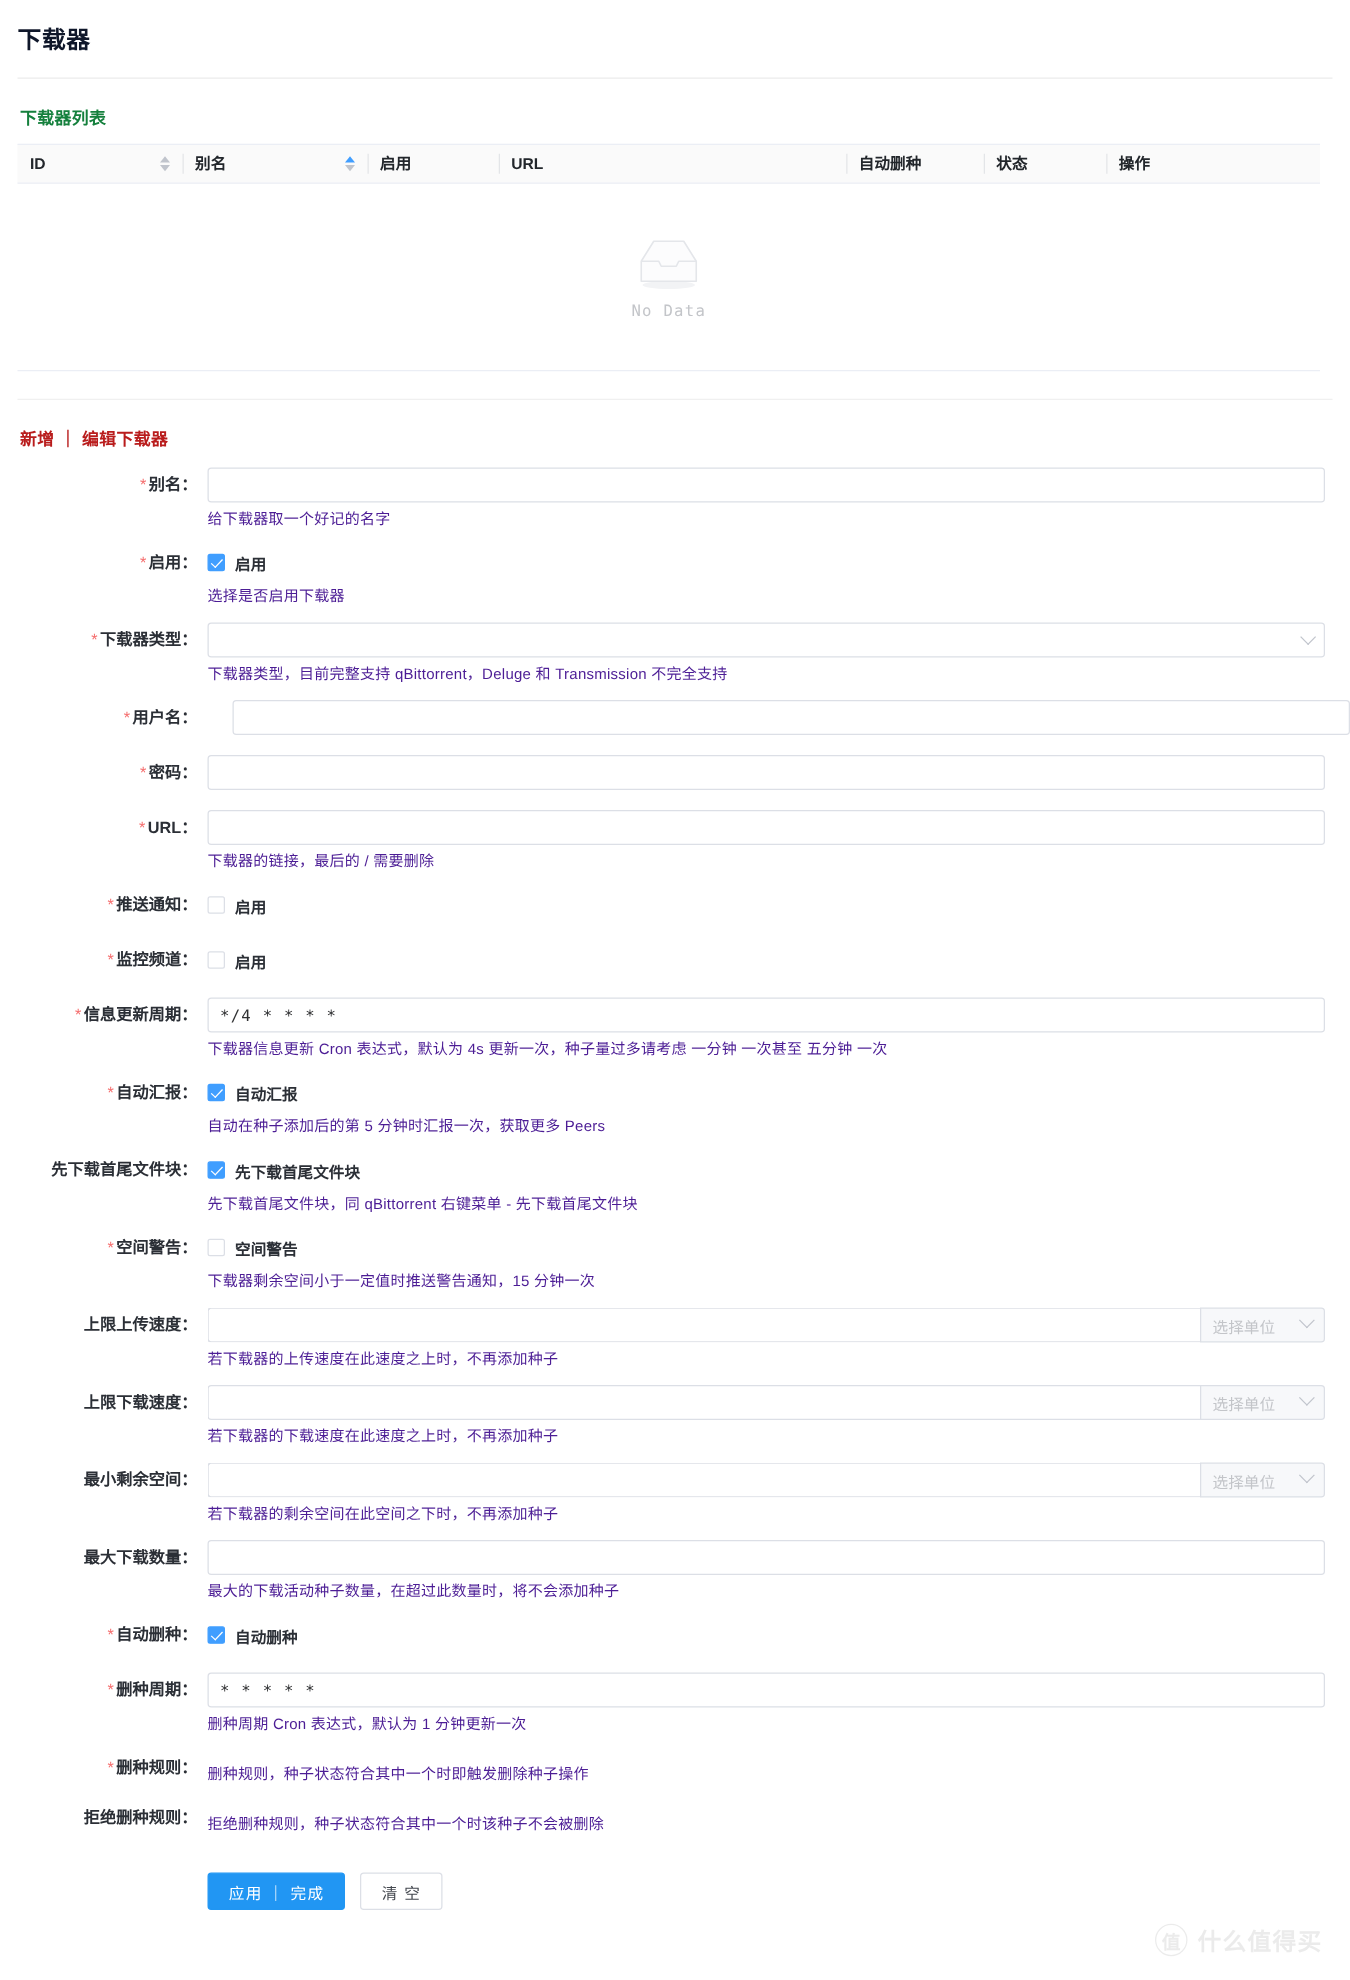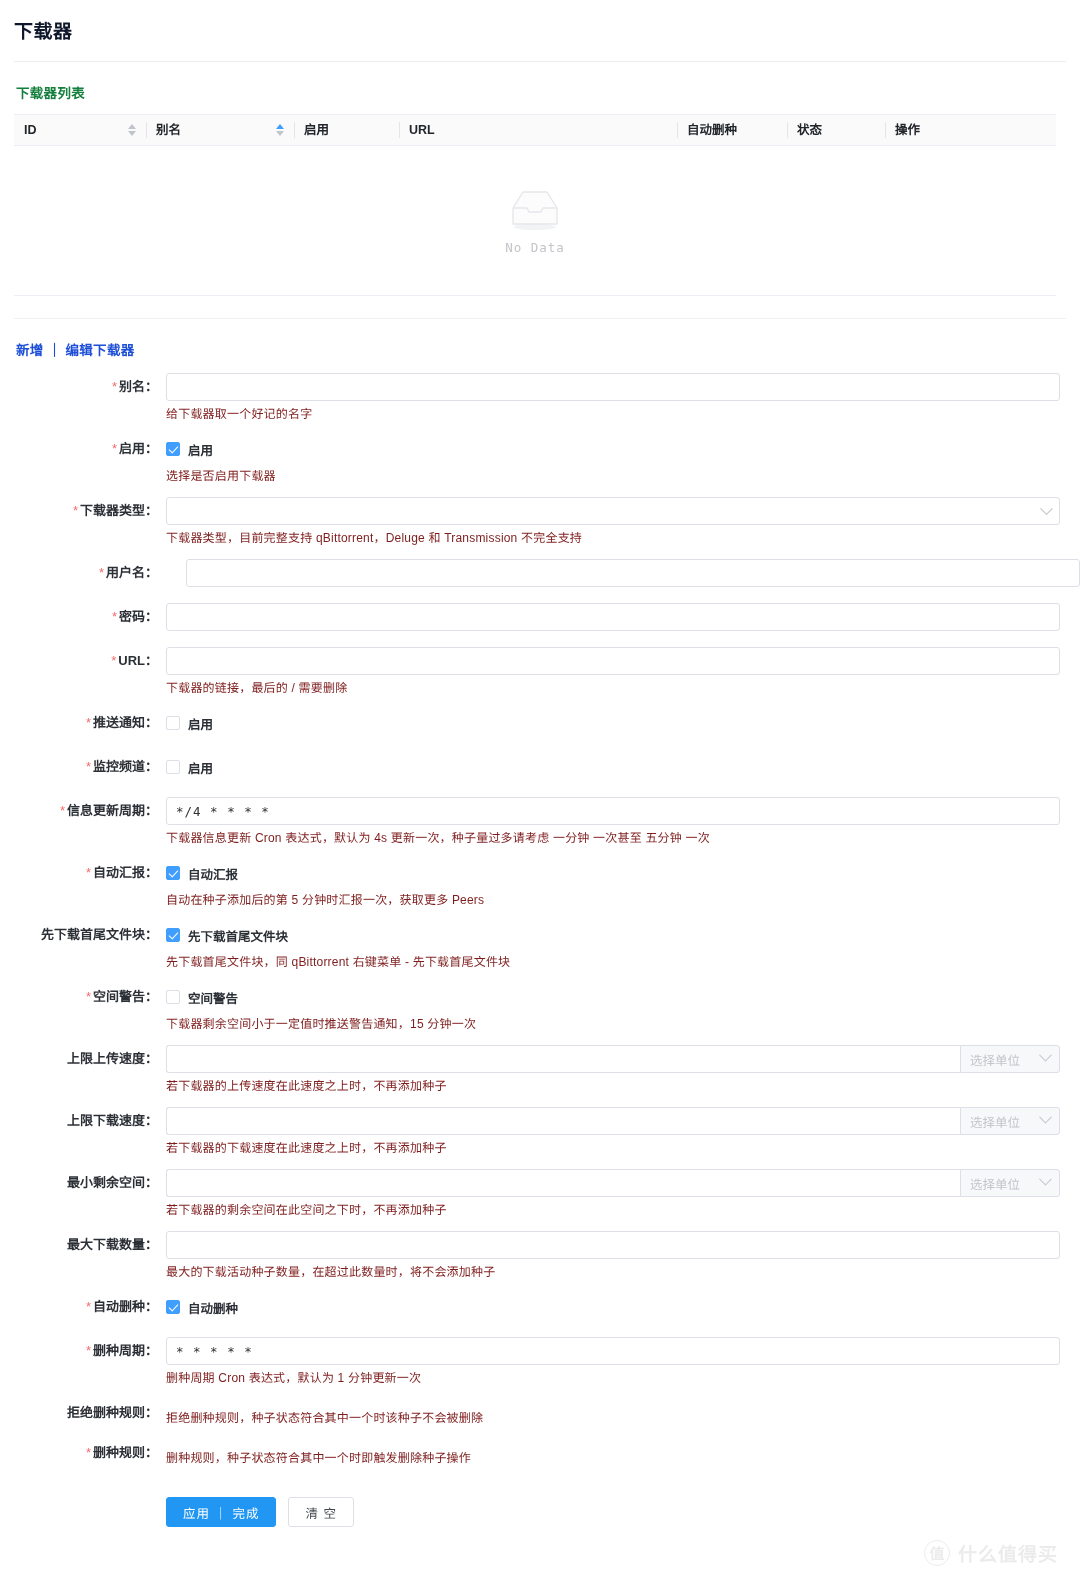--- a/index.html
+++ b/index.html
@@ -98,21 +98,21 @@
     color:#c3c5c9;
     font-family:"DejaVu Sans Mono","Liberation Mono",monospace;
     letter-spacing:1px;
   }
 
   
   .form-area { padding: 0 14px 0 14px; }
   .form-title {
     font-size:13.5px;
     font-weight:bold;
-    color:#1d4ed8;
+    color:#b91c1c;
     padding: 20px 0 14px 2px;
     letter-spacing:.3px;
   }
   .form-row {
     display:flex;
     align-items:flex-start;
     margin-bottom: 12px;
     position:relative;
   }
   .label-col {
@@ -177,21 +177,21 @@
     background:#f7f8fa;
     display:flex;
     align-items:center;
     justify-content:space-between;
     padding:0 9px;
     font-size:12.5px;
     color:#c3c5c9;
   }
   .help {
     font-size:12px;
-    color:#7f1d1d;
+    color:#4c1d95;
     line-height:18px;
     margin-top:4px;
     letter-spacing:.2px;
   }
   .cb-line { display:flex; align-items:center; height:28px; }
   .cb {
     width:14px;height:14px;
     border:1px solid #dcdfe6;
     border-radius:2px;
     background:#fff;
@@ -470,31 +470,31 @@
           </div>
         </div>
         <div class="form-row">
           <div class="label-col"><span class="req">*</span><span>删种周期：</span></div>
           <div class="ctrl-col">
             <div class="ctl-input">* * * * *</div>
             <div class="help">删种周期 Cron 表达式，默认为 1 分钟更新一次</div>
           </div>
         </div>
         <div class="form-row">
+          <div class="label-col"><span class="req">*</span><span>删种规则：</span></div>
+          <div class="ctrl-col">
+            <div class="blank-ctrl"></div>
+            <div class="help">删种规则，种子状态符合其中一个时即触发删除种子操作</div>
+          </div>
+        </div>
+        <div class="form-row">
           <div class="label-col"><span>拒绝删种规则：</span></div>
           <div class="ctrl-col">
             <div class="blank-ctrl"></div>
             <div class="help">拒绝删种规则，种子状态符合其中一个时该种子不会被删除</div>
-          </div>
-        </div>
-        <div class="form-row">
-          <div class="label-col"><span class="req">*</span><span>删种规则：</span></div>
-          <div class="ctrl-col">
-            <div class="blank-ctrl"></div>
-            <div class="help">删种规则，种子状态符合其中一个时即触发删除种子操作</div>
           </div>
         </div>
       </div>
 
     <div class="btn-row">
       <div class="btn btn-primary">应用 ｜ 完成</div>
       <div class="btn btn-default">清 空</div>
     </div>
   </div>
 

